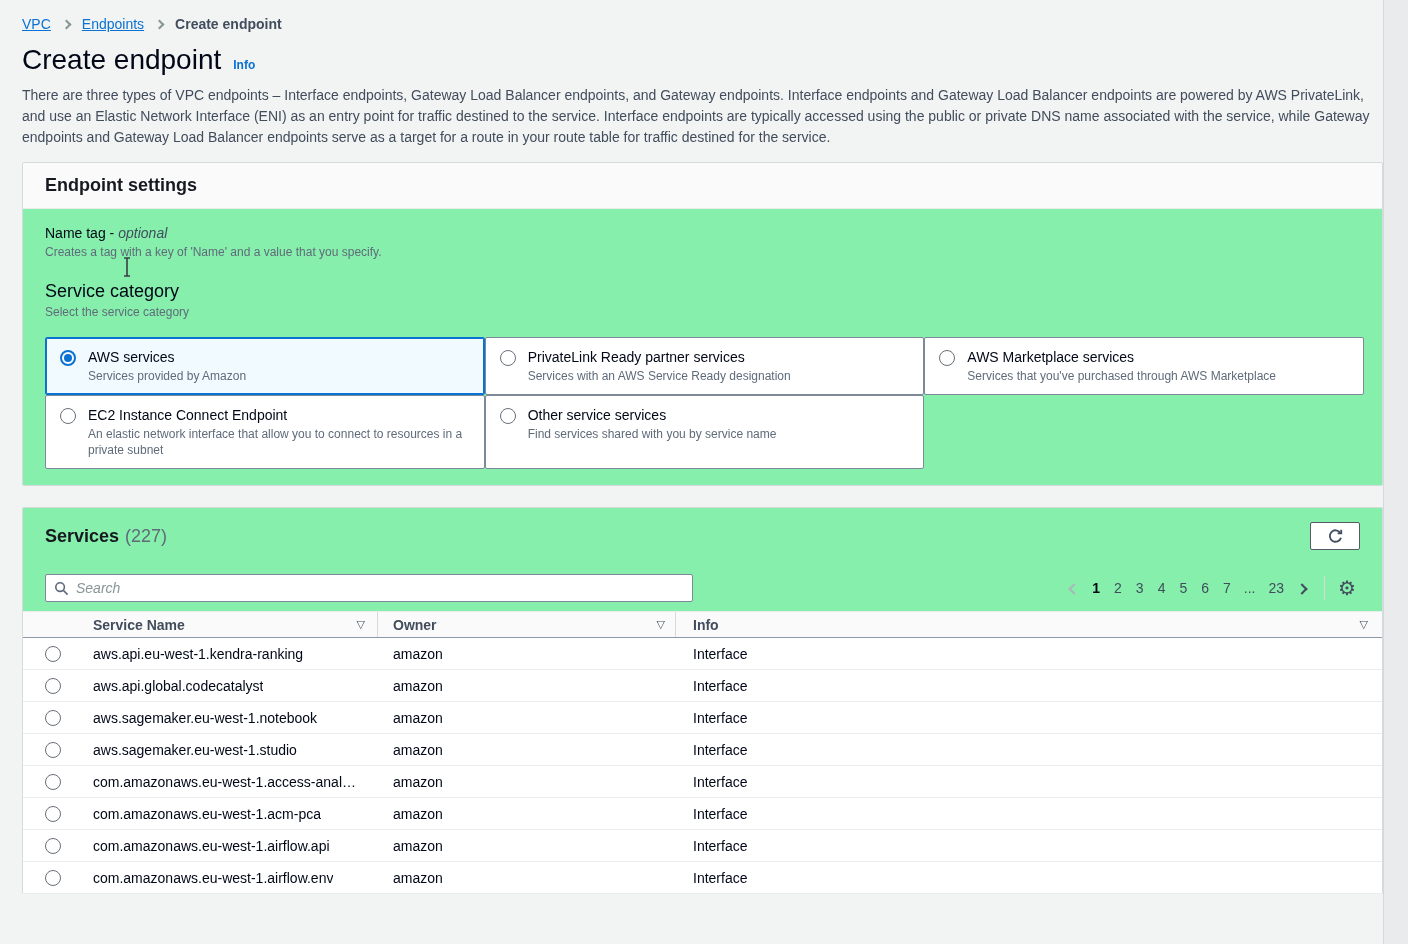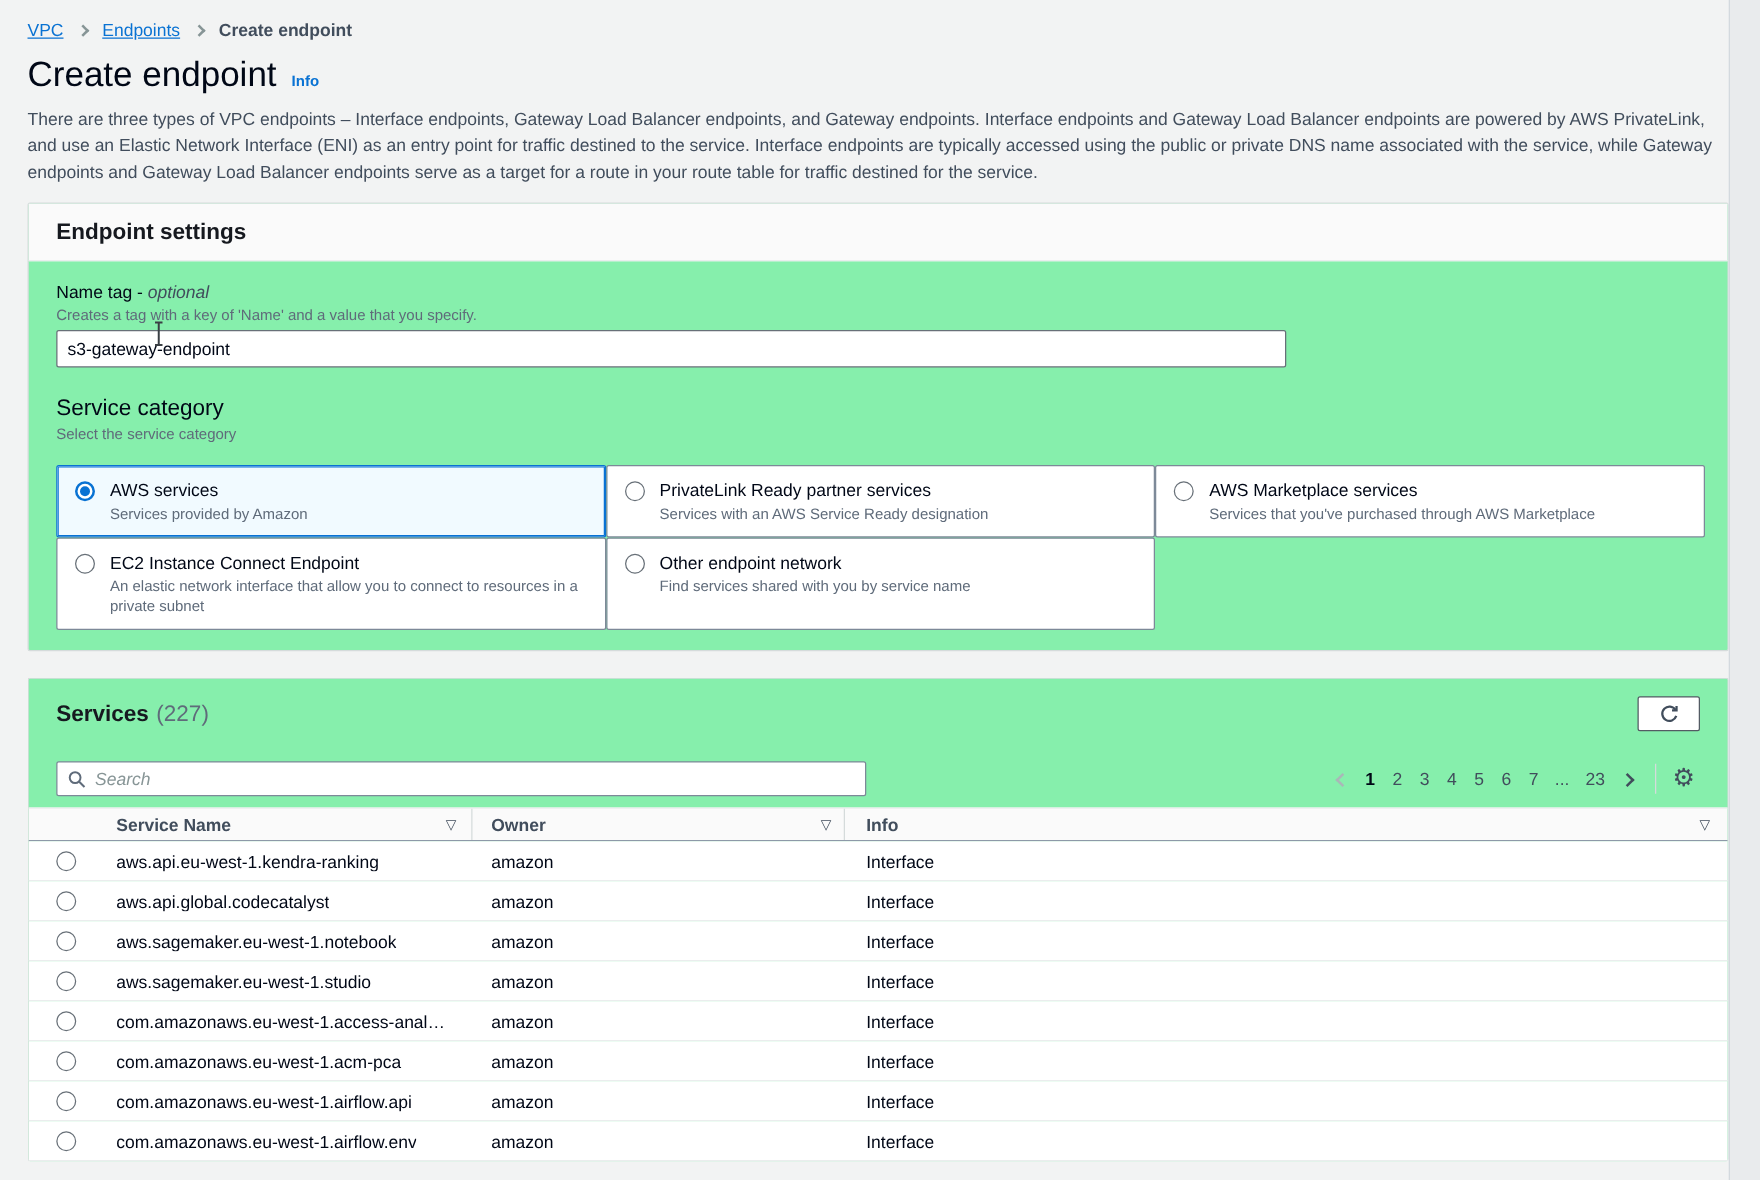--- a/index.html
+++ b/index.html
@@ -128,21 +128,20 @@
       <h2>Endpoint settings</h2>
     </div>
     <div class="panel-body">
 
       <div>
         <div class="field-label">
           <span>Name tag -</span><span class="optional">optional</span>
         </div>
         <div class="field-help">Creates a tag with a key of 'Name' and a value that you specify.</div>
         <div class="input-wrap">
-          <input class="text-input" type="text" value="s3-gateway-endpoint" style="">
           <svg class="ibeam" width="12" height="22" viewBox="0 0 12 22">
             <path d="M3 2 h6 M6 2 v18 M3 20 h6" stroke="#3a3f44" stroke-width="1.6" fill="none"></path>
           </svg>
         </div>
       </div>
 
       <div class="sc-block">
         <div class="sc-title">Service category</div>
         <div class="sc-desc">Select the service category</div>
 
@@ -171,21 +170,21 @@
           <div class="tile">
             <span class="radio"></span>
             <div>
               <div class="tile-title">EC2 Instance Connect Endpoint</div>
               <div class="tile-desc">An elastic network interface that allow you to connect to resources in a private subnet</div>
             </div>
           </div>
           <div class="tile">
             <span class="radio"></span>
             <div>
-              <div class="tile-title">Other endpoint network</div>
+              <div class="tile-title">Other service services</div>
               <div class="tile-desc">Find services shared with you by service name</div>
             </div>
           </div>
         </div>
       </div>
 
     </div>
   </section>
 
   <section class="panel svc-panel">

